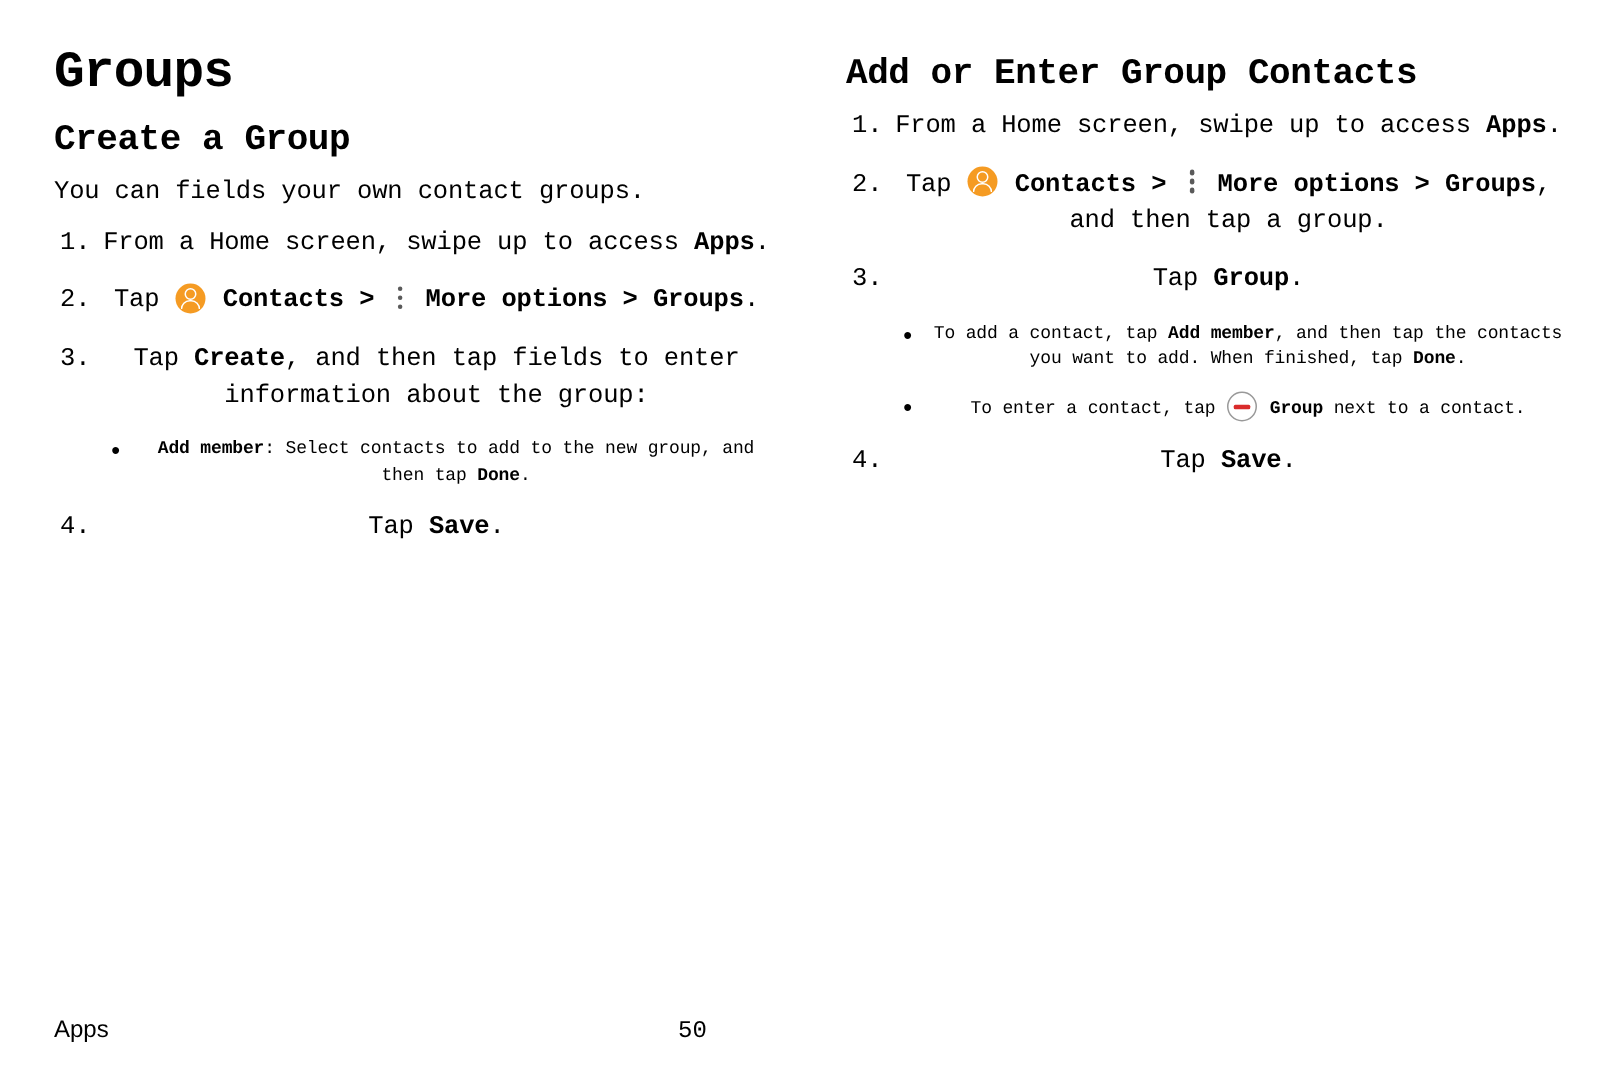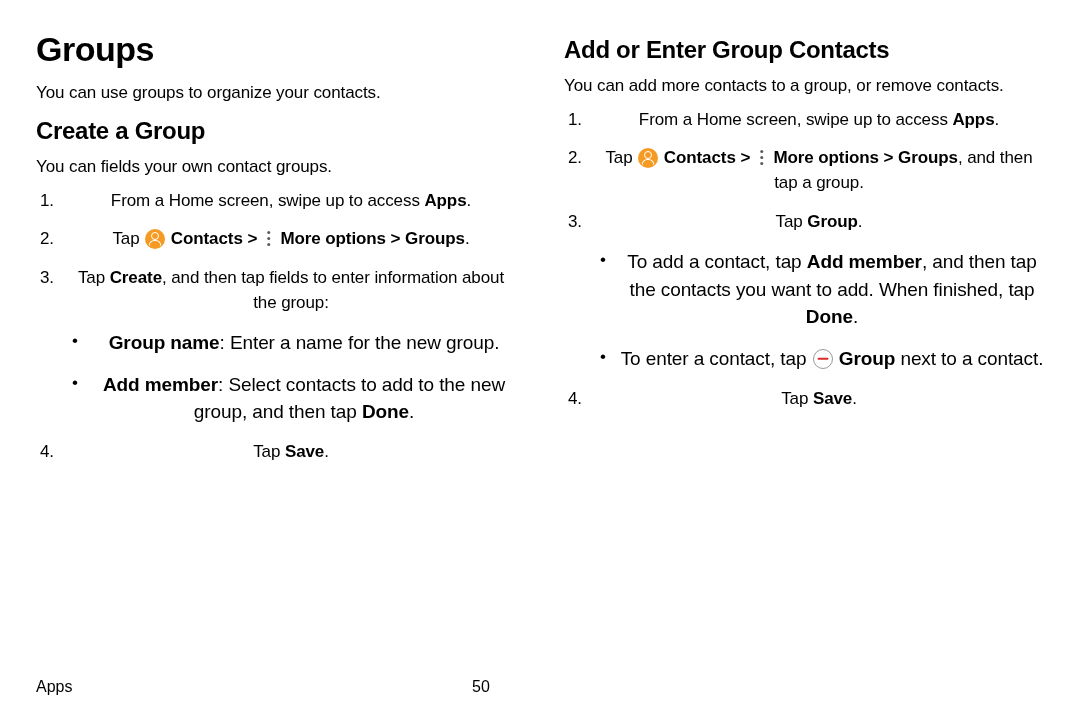--- a/index.html
+++ b/index.html
@@ -12,20 +12,21 @@
     position: relative;
     background: #fff;
   }
   .columns {
     display: flex;
     gap: 48px;
   }
   .col {
     flex: 1;
     min-width: 0;
+    font-family: Liberation Mono, monospace;
   }
   h1 {
     font-size: 34px;
     font-weight: 700;
     margin-bottom: 12px;
     letter-spacing: -0.5px;
   }
   h2 {
     font-size: 24px;
     font-weight: 700;
@@ -61,21 +62,21 @@
     content: counter(step) ".";
     position: absolute;
     left: 4px;
     top: 0;
   }
   ul {
     list-style: none;
     margin-top: 14px;
   }
   ul > li {
-    font-size: 19px;
+    font-size: 12px;
     line-height: 1.45;
     margin-bottom: 14px;
     position: relative;
     padding-left: 26px;
     letter-spacing: -0.1px;
   }
   ul > li::before {
     content: "•";
     position: absolute;
     left: 6px;
@@ -162,64 +163,60 @@
   .footer {
     position: absolute;
     bottom: 24px;
     left: 36px;
     right: 36px;
     font-size: 16px;
   }
   .footer-label { display: inline-block; }
   .footer-page {
     position: absolute;
-    left: 436px;
+    left: 416px;
+    font-family: Liberation Mono, monospace;
   }
 </style>
 </head>
 <body>
 
 <div class="columns">
 
   <div class="col">
     <h1>Groups</h1>
-    <p class="lead">You can use groups to organize your contacts.</p>
 
     <h2>Create a Group</h2>
     <p class="lead">You can fields your own contact groups.</p>
 
     <ol>
       <li>
         <span>From a Home screen, swipe up to access </span><span class="b">Apps</span><span>.</span>
       </li>
       <li>
         <span>Tap </span><span class="icon-contacts"></span><span class="b"> Contacts </span><span class="b chev">&gt;</span>
         <span class="icon-more"><span></span></span><span class="b"> More options </span><span class="b chev">&gt;</span>
         <span class="b">Groups</span><span>.</span>
       </li>
       <li>
         <span>Tap </span><span class="b">Create</span><span>, and then tap fields to enter information about the group:</span>
         <ul>
-          <li>
-            <span class="b">Group name</span><span>: Enter a name for the new group.</span>
-          </li>
           <li>
             <span class="b">Add member</span><span>: Select contacts to add to the new group, and then tap </span><span class="b">Done</span><span>.</span>
           </li>
         </ul>
       </li>
       <li>
         <span>Tap </span><span class="b">Save</span><span>.</span>
       </li>
     </ol>
   </div>
 
   <div class="col col-right">
     <h2>Add or Enter Group Contacts</h2>
-    <p class="lead">You can add more contacts to a group, or remove contacts.</p>
 
     <ol>
       <li>
         <span>From a Home screen, swipe up to access </span><span class="b">Apps</span><span>.</span>
       </li>
       <li>
         <span>Tap </span><span class="icon-contacts"></span><span class="b"> Contacts </span><span class="b chev">&gt;</span>
         <span class="icon-more"><span></span></span><span class="b"> More options </span><span class="b chev">&gt;</span>
         <span class="b">Groups</span><span>, and then tap a group.</span>
       </li>

